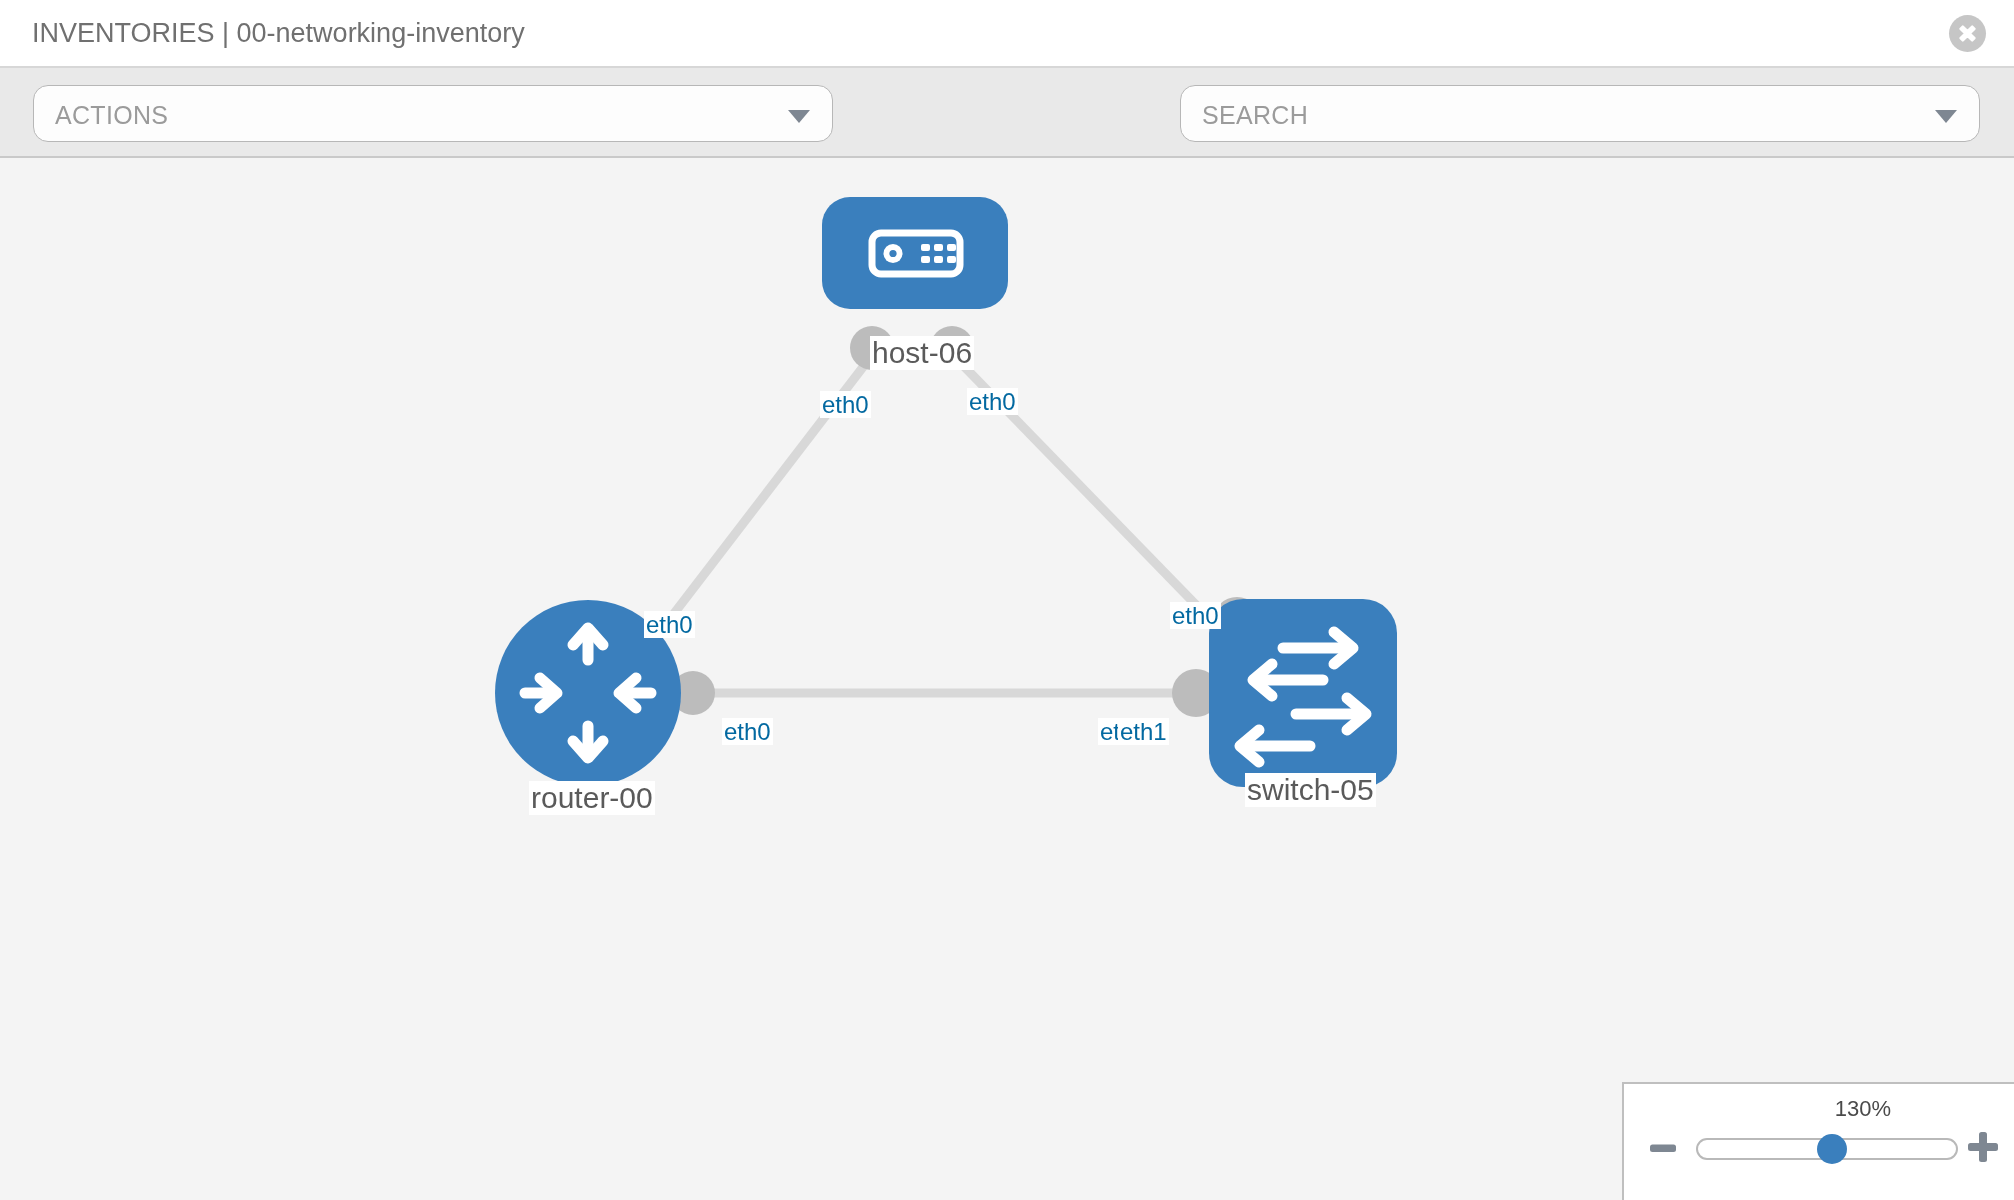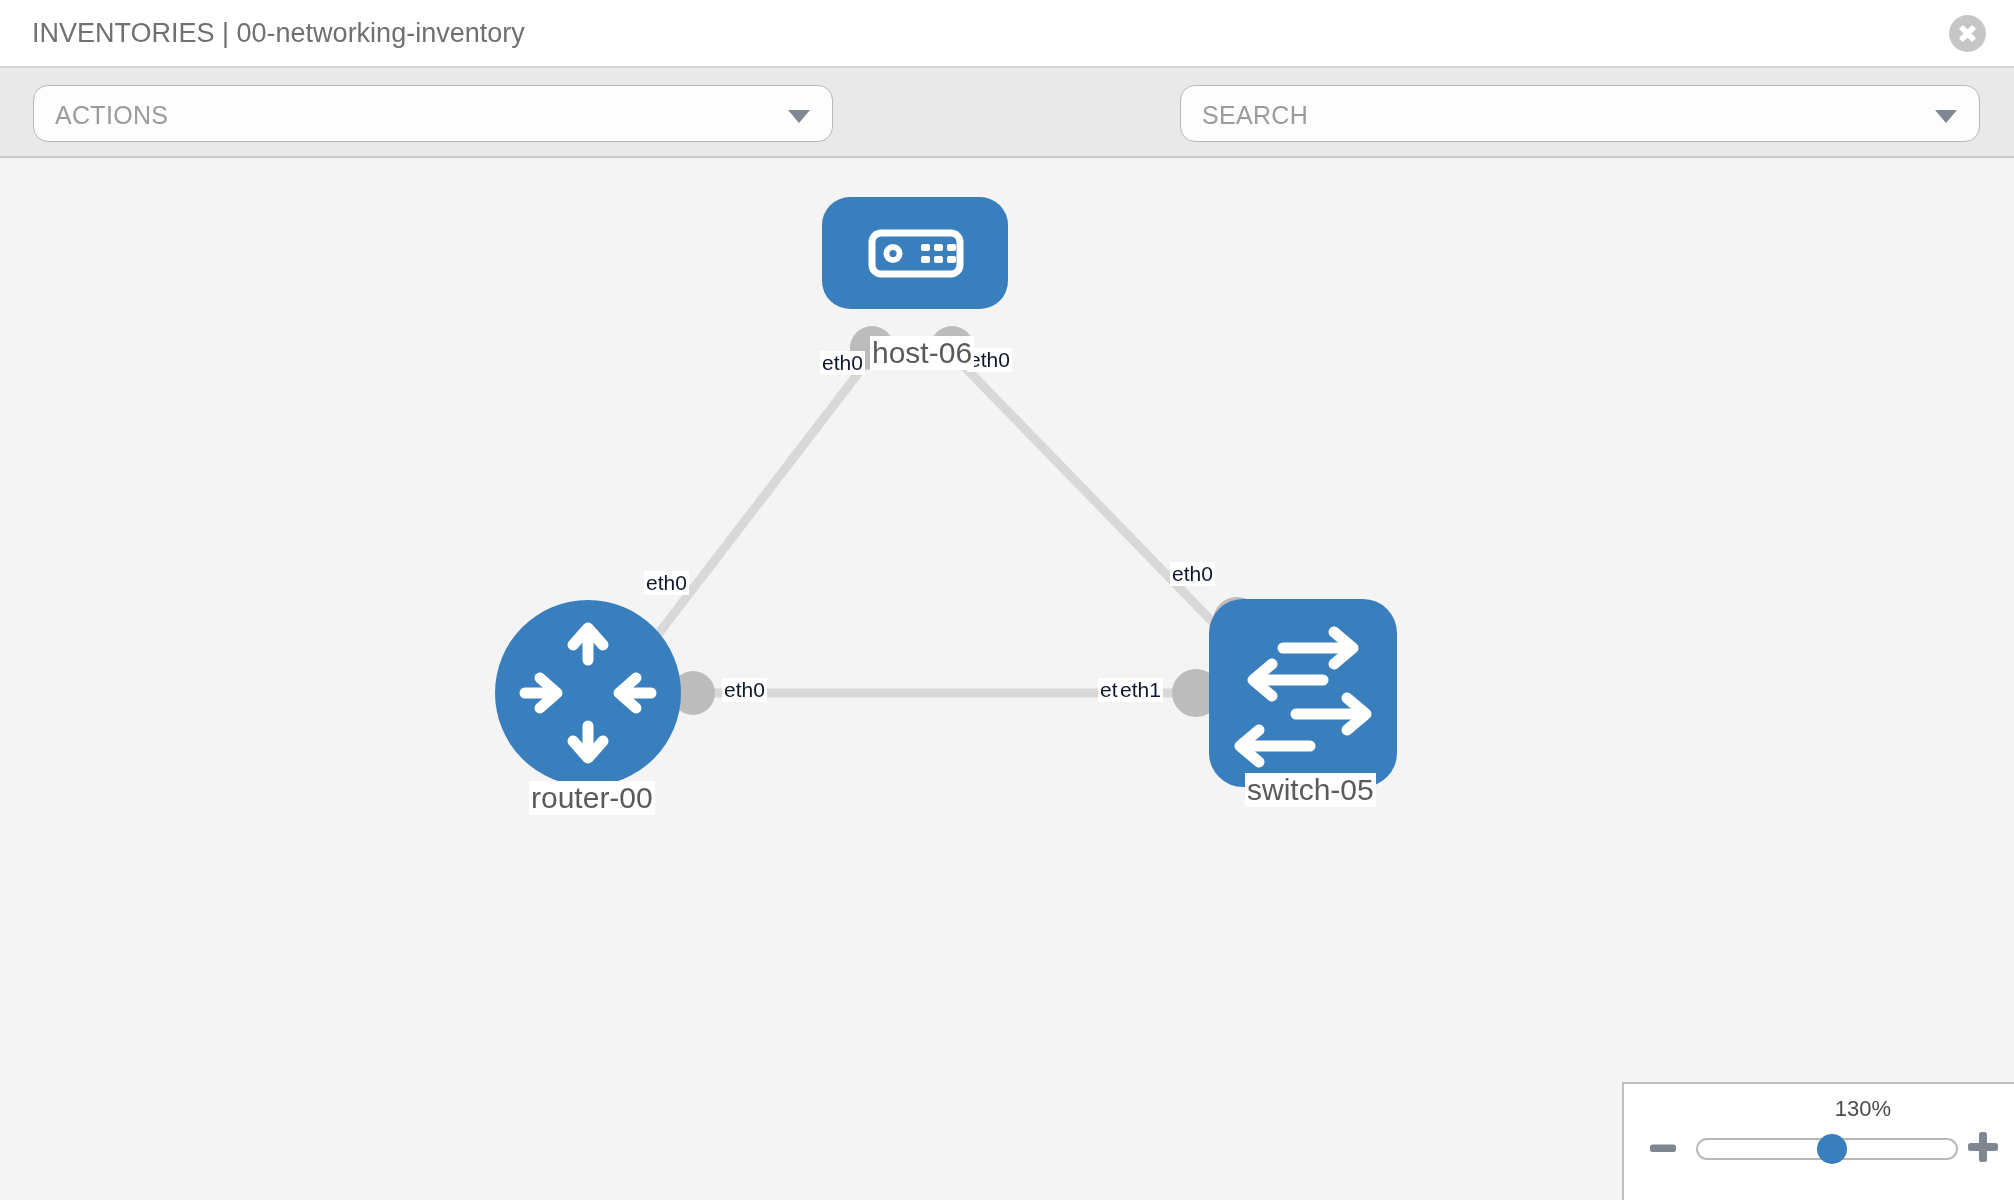--- a/index.html
+++ b/index.html
@@ -139,22 +139,23 @@
     white-space: nowrap;
     line-height: 1.05;
     padding: 1px 2px;
     user-select: none;
   }
   .node-name {
     font-size: 30px;
     color: #5a5a5a;
   }
   .iface {
-    font-size: 21px;
-    color: #0f172a;
+    font-size: 24px;
+    color: #0369a1;
+    margin-top: 40px;
   }
 
   
   #zoom-panel {
     position: absolute;
     left: 1622px;
     top: 1082px;
     width: 392px;
     height: 118px;
     background: #ffffff;

